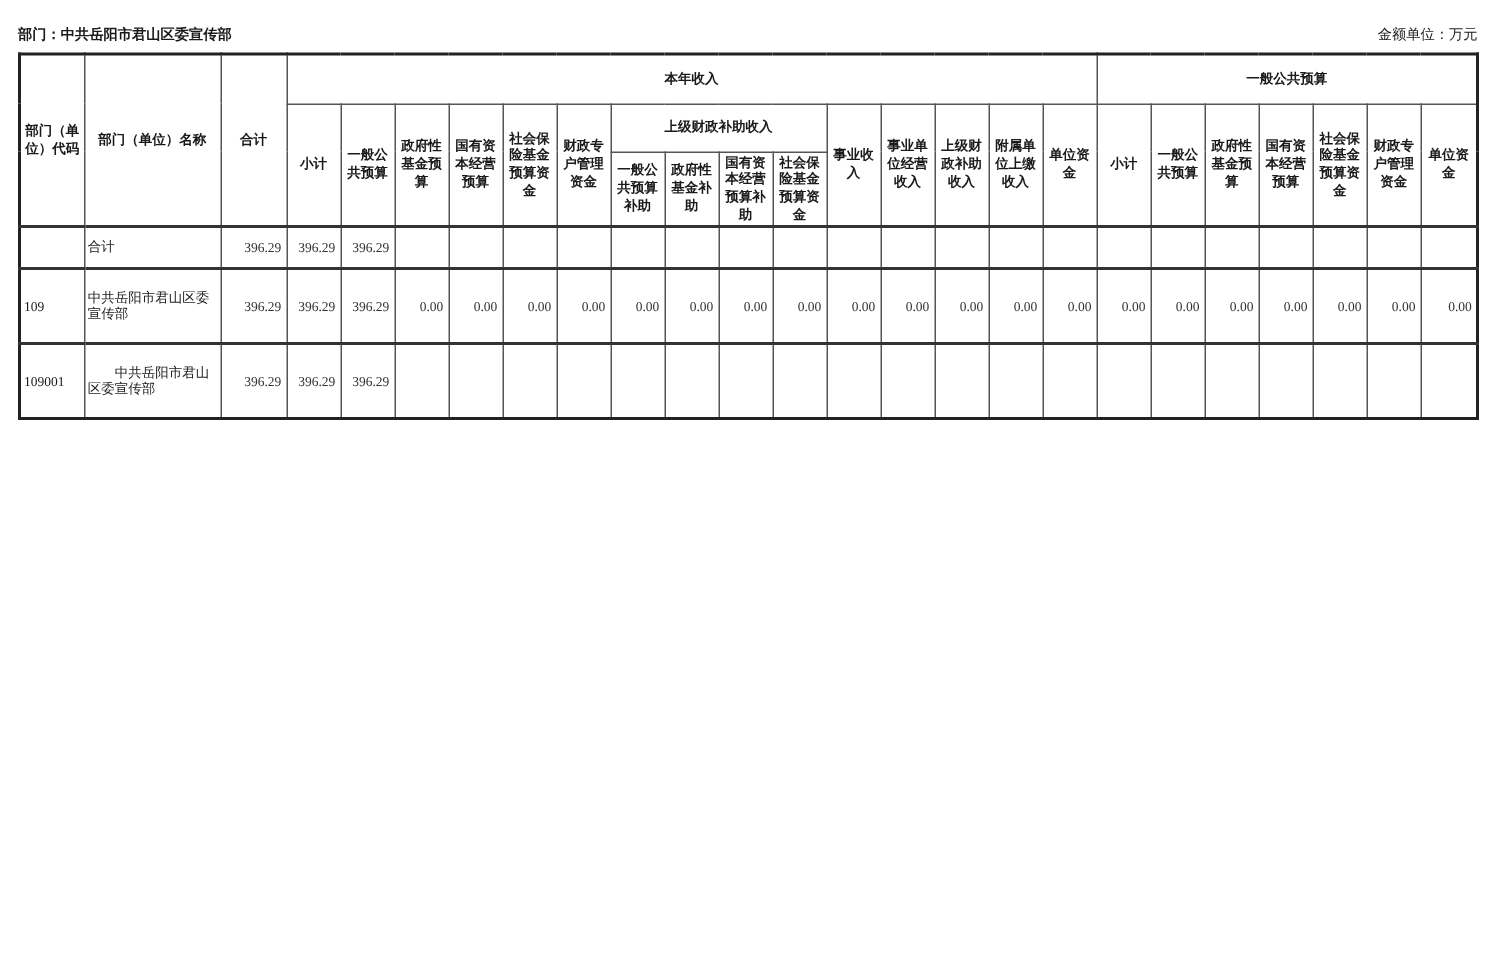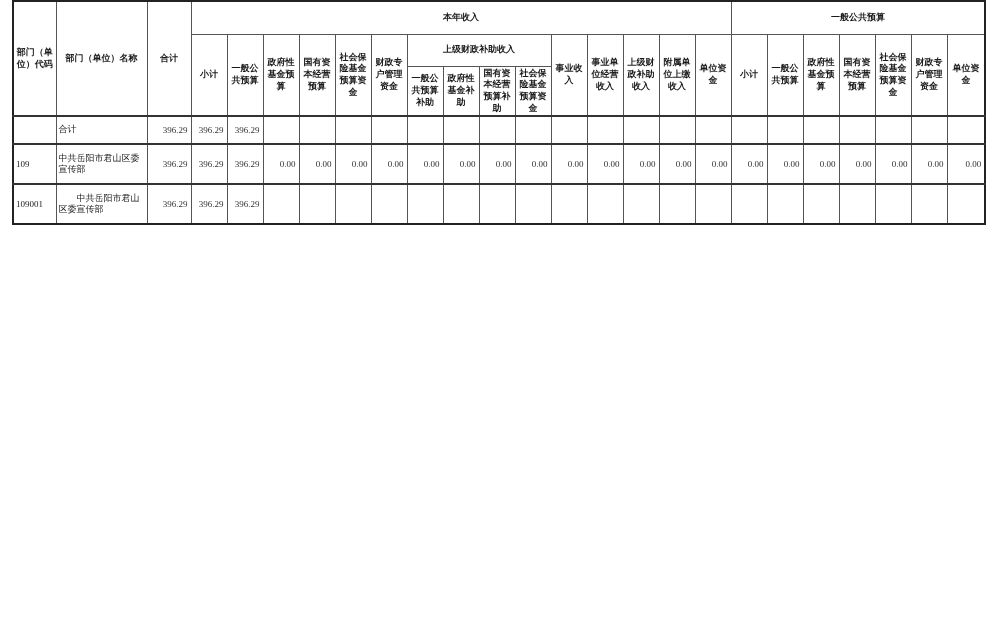--- a/index.html
+++ b/index.html
@@ -46,21 +46,21 @@
   .report th {
     font-weight: bold;
     text-align: center;
     padding: 1px;
     line-height: 1.3;
     word-break: break-all;
   }
   .report thead tr:nth-child(1) { height: 33px; }
   .report thead tr:nth-child(2) { height: 32px; }
   .report thead tr:nth-child(3) { height: 50px; }
-  .report tbody tr { height: 40px; }
+  .report tbody tr { height: 50px; }
   .report tbody tr:first-child { height: 28px; }
   .report tbody td { border-top: 2px solid #333; }
   .report tbody td.num { text-align: right; padding-right: 3px; color: #333; }
   .report tbody td.code { text-align: left; padding-left: 2px; }
   .report tbody td.name {
     text-align: left;
     padding: 1px 2px;
     line-height: 1.3;
     word-break: break-all;
   }
@@ -75,20 +75,24 @@
     font-size: 9.5px;
   }
 </style>
 </head>
 <body>
 
 <div class="page">
 
 
 
+  <div class="meta-row">
+    <span class="dept">部门：中共岳阳市君山区委宣传部</span>
+    <span class="unit">金额单位：万元</span>
+  </div>
 
   <table class="report">
     <colgroup>
       <col class="c-code">
         <col class="c-name">
         <col class="c-total">
       <col class="c-num">
         <col class="c-num">
         <col class="c-num">
         <col class="c-num">

